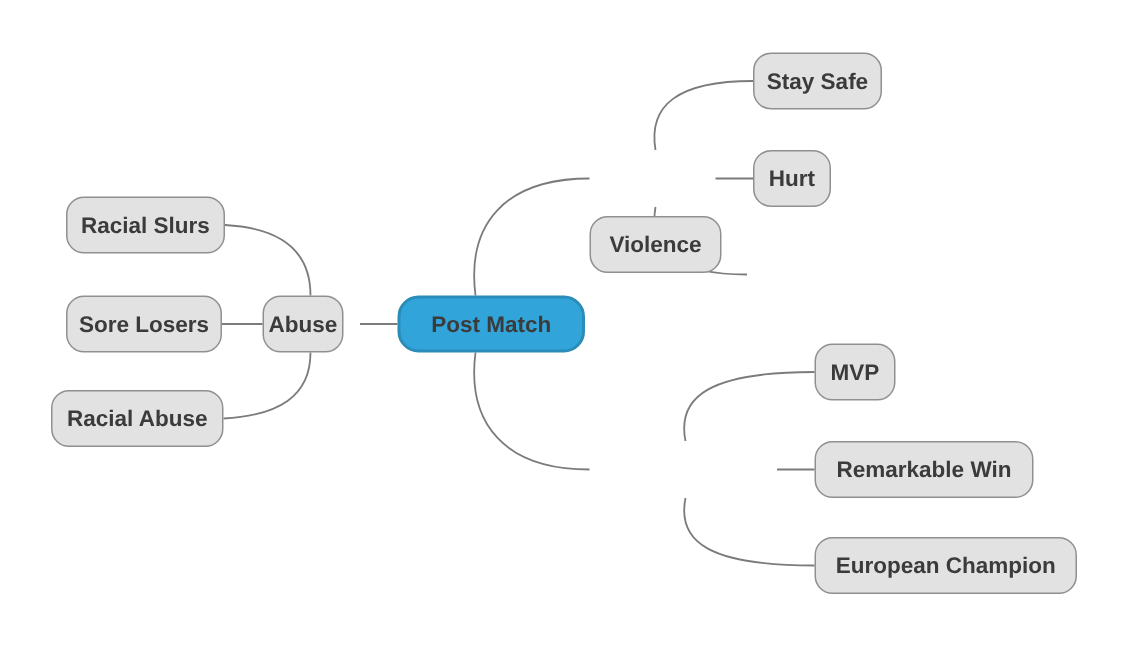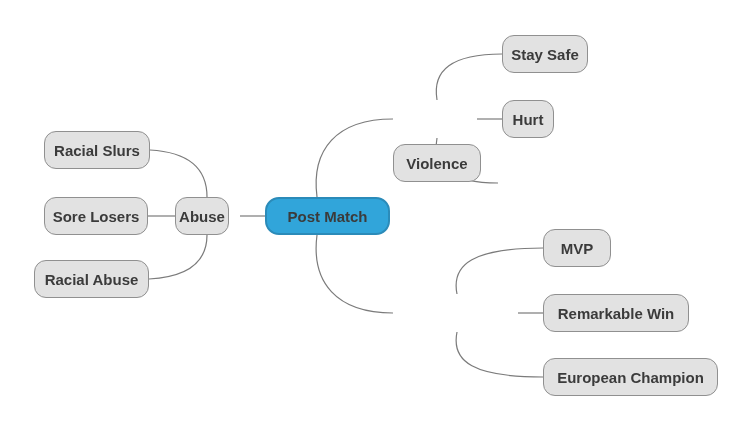--- a/index.html
+++ b/index.html
@@ -83,19 +83,19 @@
   <div class="node" style="left:34px; top:260px; width:115px;">Racial Abuse</div>
 
   <div class="node" style="left:393px; top:100px; width:88px;margin-top:44px;">Violence</div>
 
   <div class="node" style="left:502px; top:35px; width:86px;">Stay Safe</div>
 
   <div class="node" style="left:502px; top:100px; width:52px;">Hurt</div>
 
 
 
-  <div class="node" style="left:543px; top:229px; width:68px;">MVP</div>
+  <div class="node" style="left:543px; top:229px; width:54px;">MVP</div>
 
   <div class="node" style="left:543px; top:294px; width:146px;">Remarkable Win</div>
 
   <div class="node" style="left:543px; top:358px; width:175px;">European Champion</div>
 
 </div>
 
 </body></html>

